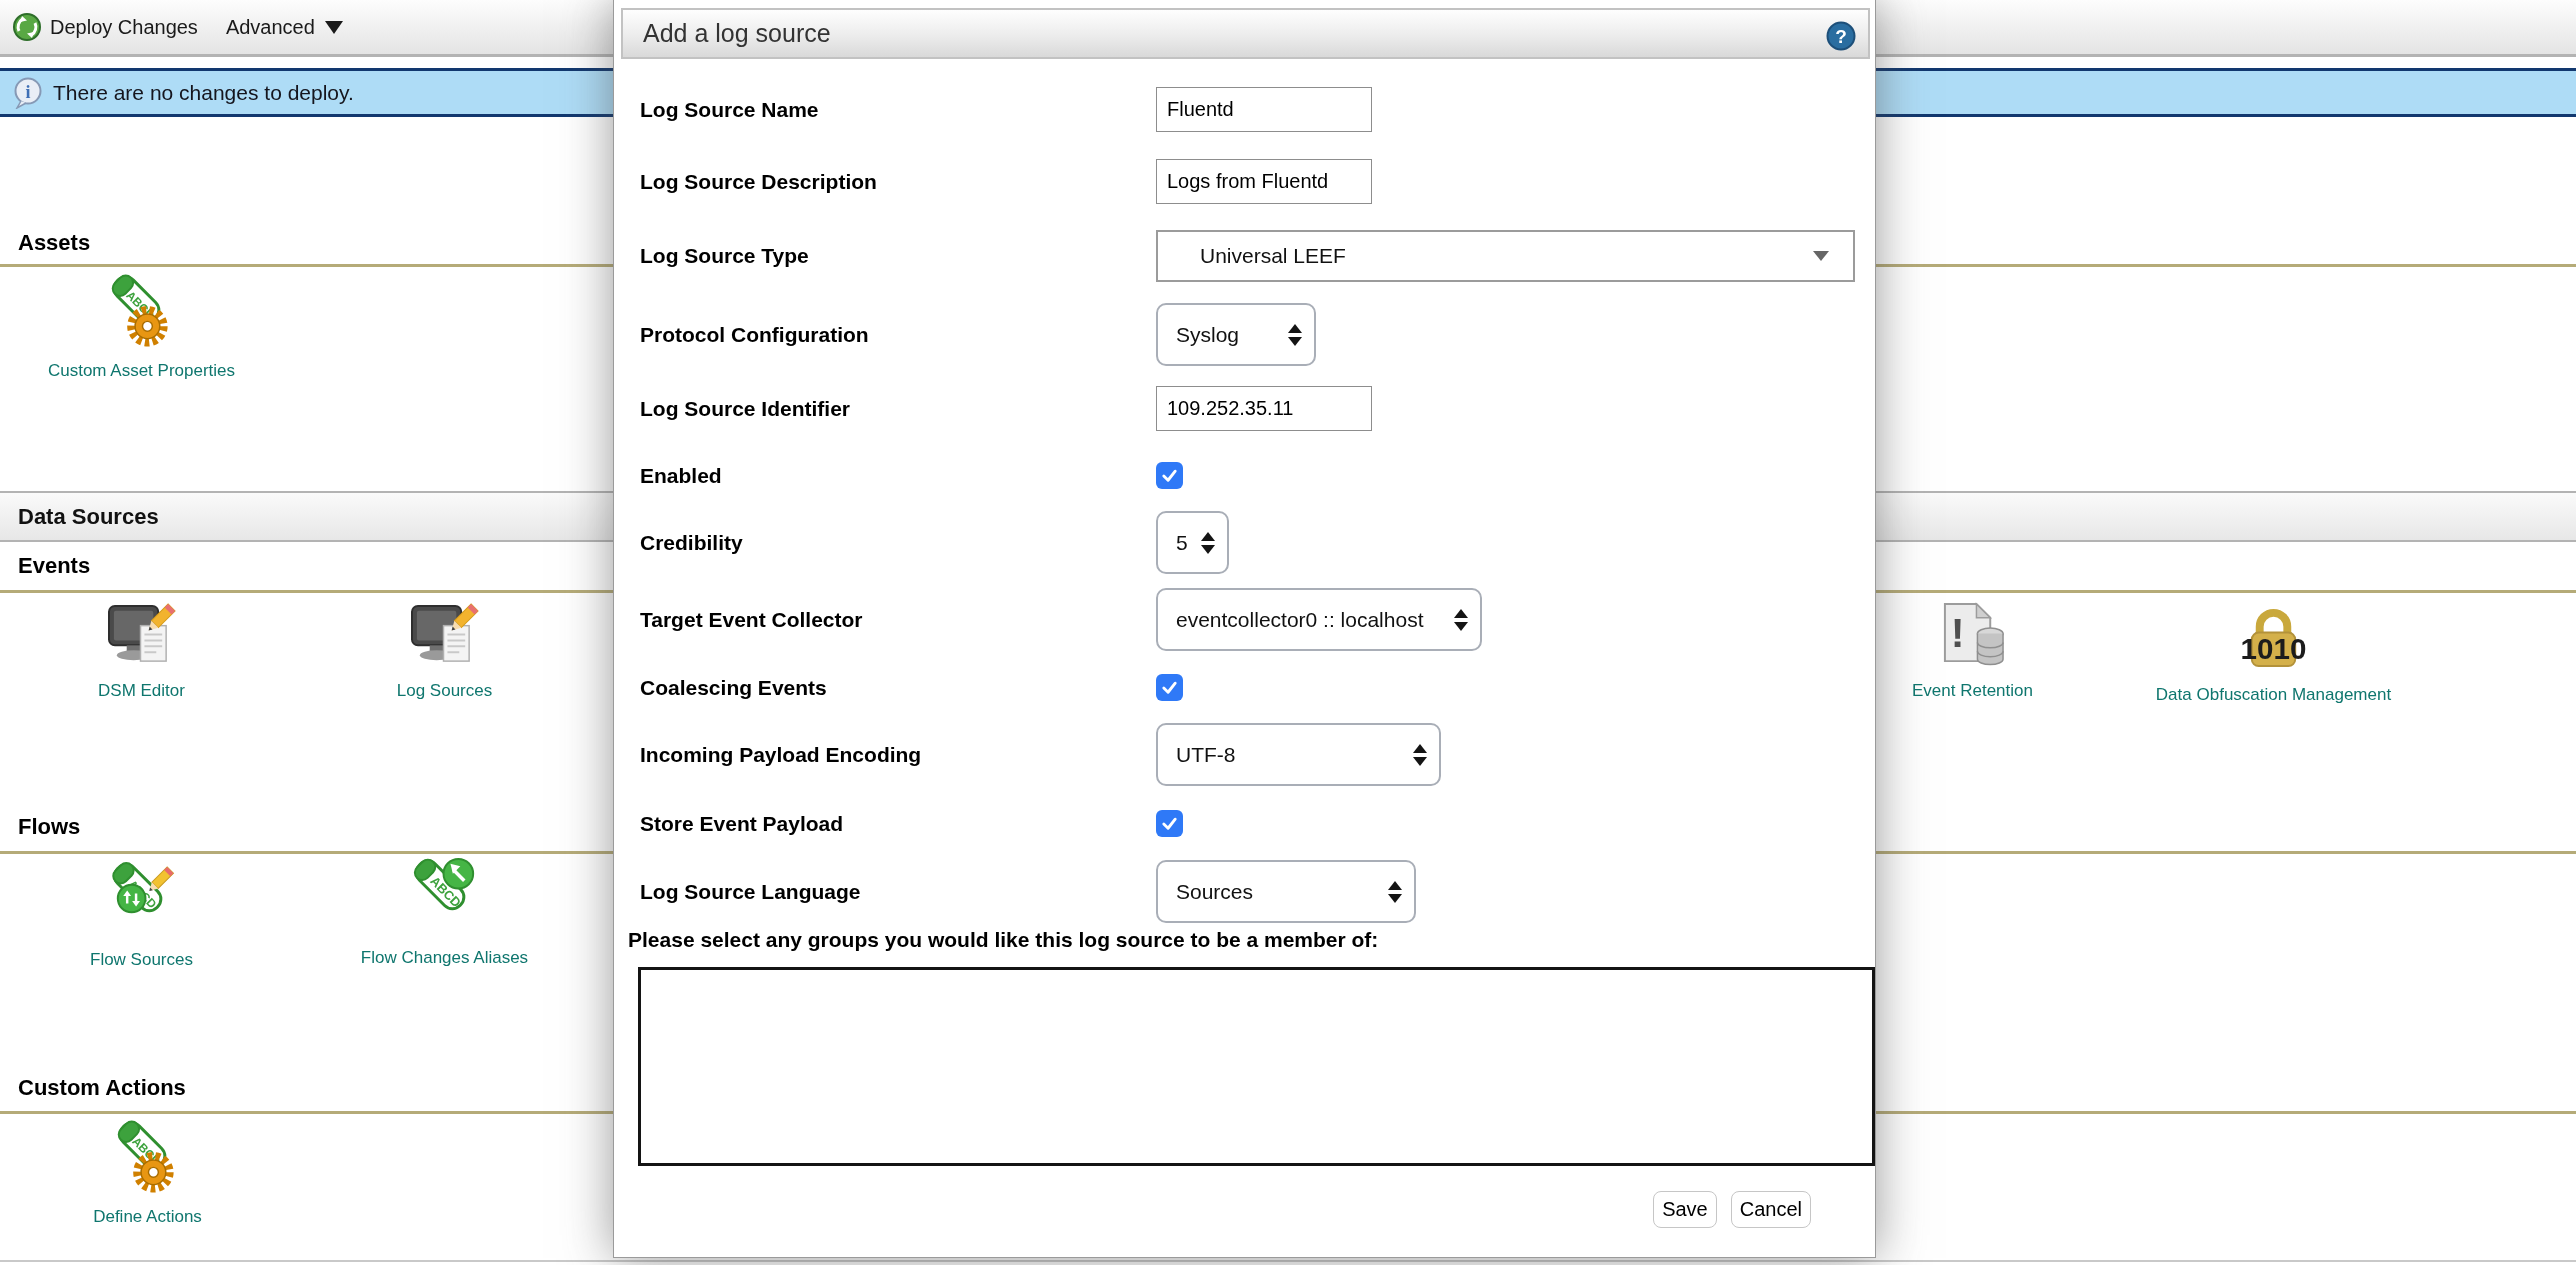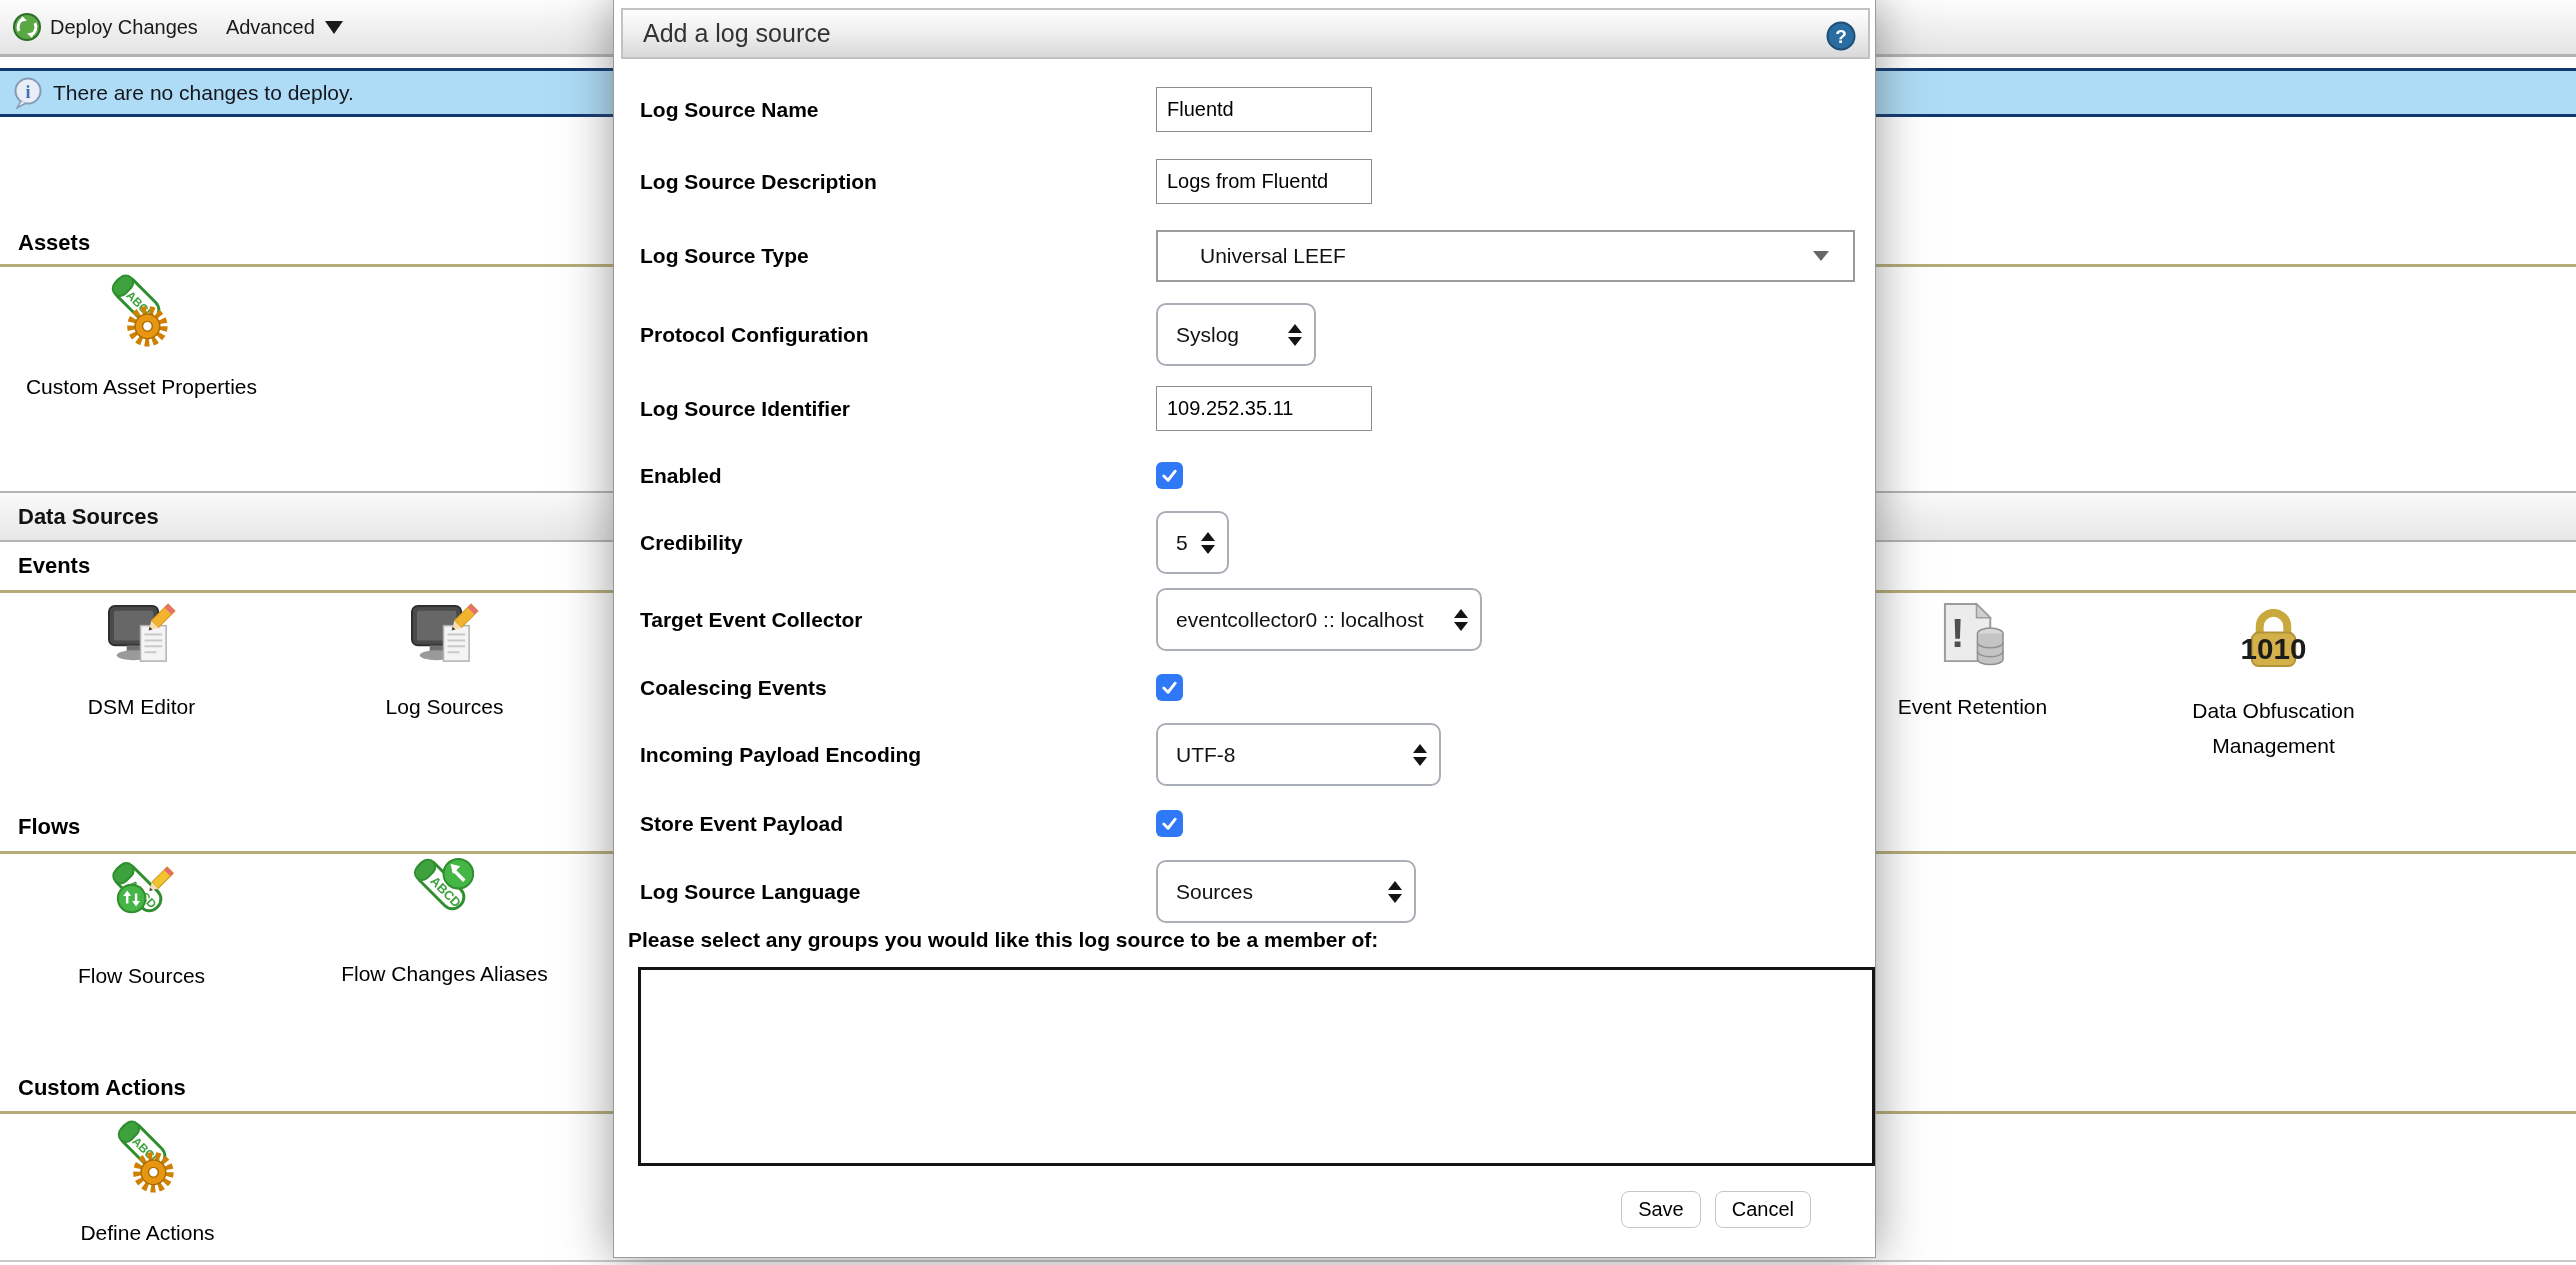--- a/index.html
+++ b/index.html
@@ -33,21 +33,21 @@
     position: absolute; left: 0; top: 491px; width: 100%; height: 51px;
     background: linear-gradient(#fafafa, #e7e7e7);
     border-top: 2px solid #b3b3b3; border-bottom: 2px solid #b3b3b3;
     display: flex; align-items: center; z-index: 1;
   }
   .ds-bar .sec-label { font-size: 22px; font-weight: bold; margin-left: 18px; }
   .bottom-rule { position: absolute; left: 0; top: 1260px; width: 100%; height: 2px; background: #c9c9c9; z-index: 1; }
   
   .shortcut { position: absolute; width: 283px; text-align: center; z-index: 1; cursor: pointer; }
   .shortcut svg { display: block; margin: 0 auto; }
-  .shortcut .sc-label { margin-top: 20px; font-size: 21px; color: #000000; line-height: 35px; }
+  .shortcut .sc-label { margin-top: 4px; font-size: 17px; color: #0f766e; line-height: 35px; }
   
   .dialog {
     position: absolute; left: 613px; top: 0; width: 1263px; height: 1258px;
     background: #fff; border: 1px solid #9a9a9a; border-top: none;
     box-shadow: 0 0 47px rgba(70,70,70,.55); z-index: 5;
   }
   .titlebar {
     position: absolute; left: 7px; top: 8px; width: 1249px; height: 51px;
     background: linear-gradient(#fefefe, #ececec 55%, #d9d9d9);
     border: 2px solid #c2c2c2; display: flex; align-items: center;
@@ -78,21 +78,21 @@
     width: 27px; height: 27px; border-radius: 6px; background: #2f79f7;
     display: flex; align-items: center; justify-content: center; cursor: pointer;
   }
   .groups-prompt { position: absolute; left: 14px; top: 928px; font-size: 21px; font-weight: bold; color: #000; }
   .groups-box {
     position: absolute; left: 24px; top: 967px; width: 1237px; height: 199px;
     border: 3px solid #141414; background: #fff; overflow-y: auto;
   }
   .btn-row { position: absolute; right: 64px; top: 1191px; display: flex; gap: 14px; }
   .btn {
-    height: 37px; padding: 0 16px; border: 1.5px solid #c6c6c6; border-radius: 8px;
+    height: 37px; padding: 0 8px; border: 1.5px solid #c6c6c6; border-radius: 8px;
     background: #fff; font-family: "Liberation Sans", sans-serif; font-size: 20px; color: #000; cursor: pointer;
   }
 </style>
 </head>
 <body>
 
 <div class="toolbar">
   <div class="tool-item deploy">
     <svg width="30" height="30" viewBox="0 0 30 30">
       <circle cx="15" cy="15" r="13" fill="#59a844" stroke="#2e6e2a" stroke-width="2"></circle>

